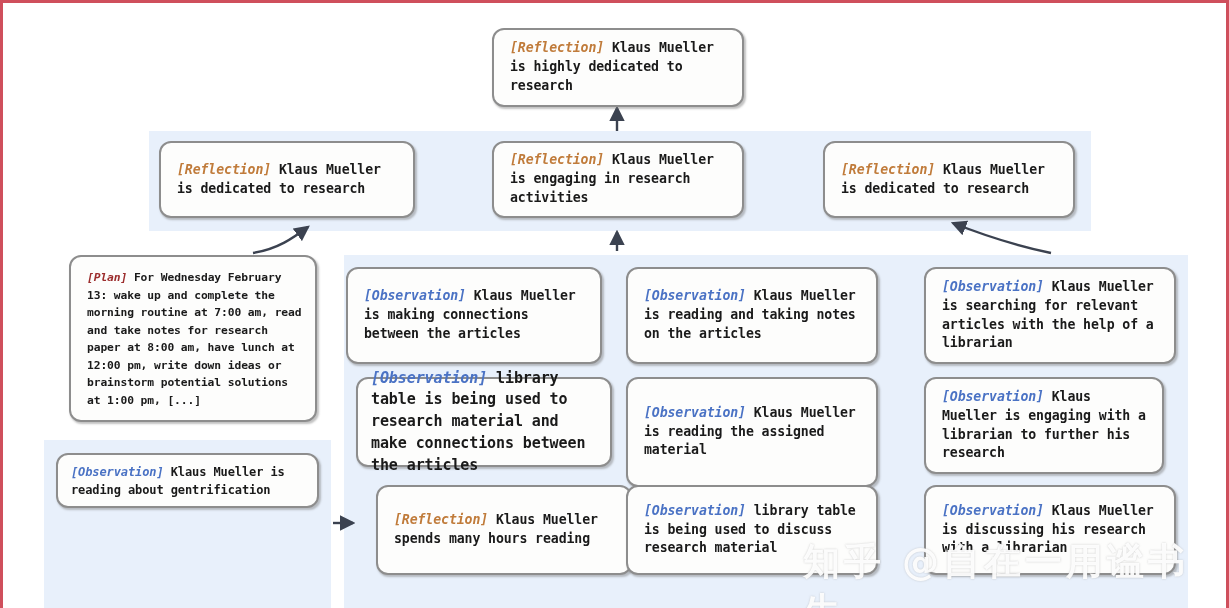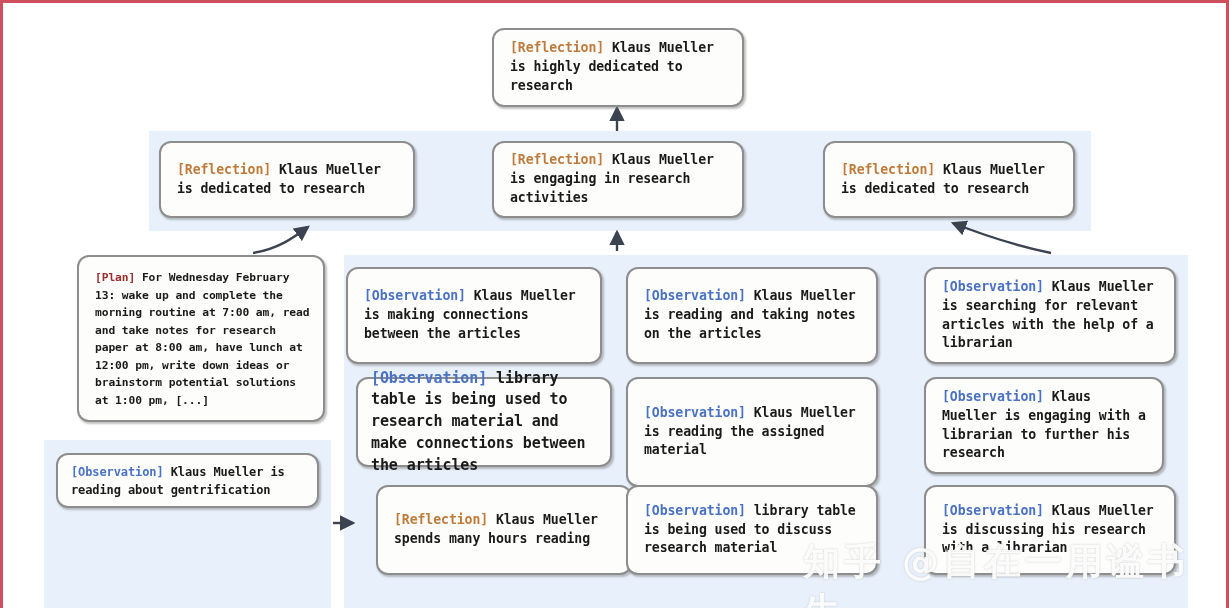--- a/index.html
+++ b/index.html
@@ -44,21 +44,21 @@
     line-height: 1.42;
     font-size: 13.2px;
     font-weight: bold;
     color: #1a1a1a;
     letter-spacing: -0.1px;
     white-space: pre-wrap;
     display: flex;
     align-items: center;
   }
   .node .inner { width: 100%; }
-  .tag { font-weight: bold; }
+  .tag { font-weight: bold; font-style: italic; }
   .tag-reflection { color: #c07b3a; }
   .tag-observation { color: #4a72c4; }
   .tag-plan { color: #9c2d2d; }
   .small { font-size: 15px; line-height: 1.45; padding: 10px 10px 10px 13px; }
   .tiny  { font-size: 12px; line-height: 1.5; padding: 9px 10px 9px 13px; }
   .plan-node { font-size: 11.3px; line-height: 1.55; padding: 12px 12px 12px 16px; align-items: flex-start; }
   .watermark {
     position: absolute;
     z-index: 5;
     color: rgba(255,255,255,0.92);
@@ -100,21 +100,21 @@
   </div>
 
   <div class="node" style="left:489px; top:138px; width:252px; height:77px;">
     <span class="inner"><span class="tag tag-reflection">[Reflection]</span><span> Klaus Mueller is engaging in research activities</span></span>
   </div>
 
   <div class="node" style="left:820px; top:138px; width:252px; height:77px;">
     <span class="inner"><span class="tag tag-reflection">[Reflection]</span><span> Klaus Mueller is dedicated to research</span></span>
   </div>
 
-  <div class="node plan-node" style="left:66px; top:252px; width:248px; height:167px;margin-left:8px;">
+  <div class="node plan-node" style="left:66px; top:252px; width:248px; height:167px;">
     <span class="inner"><span class="tag tag-plan">[Plan]</span><span> For Wednesday February 13: wake up and complete the morning routine at 7:00 am, read and take notes for research paper at 8:00 am, have lunch at 12:00 pm, write down ideas or brainstorm potential solutions at 1:00 pm, [...]</span></span>
   </div>
 
   <div class="node tiny" style="left:53px; top:450px; width:263px; height:55px;">
     <span class="inner"><span class="tag tag-observation">[Observation]</span><span> Klaus Mueller is reading about gentrification</span></span>
   </div>
 
 
   <div class="node" style="left:343px; top:264px; width:256px; height:97px;">
     <span class="inner"><span class="tag tag-observation">[Observation]</span><span> Klaus Mueller is making connections between the articles</span></span>

